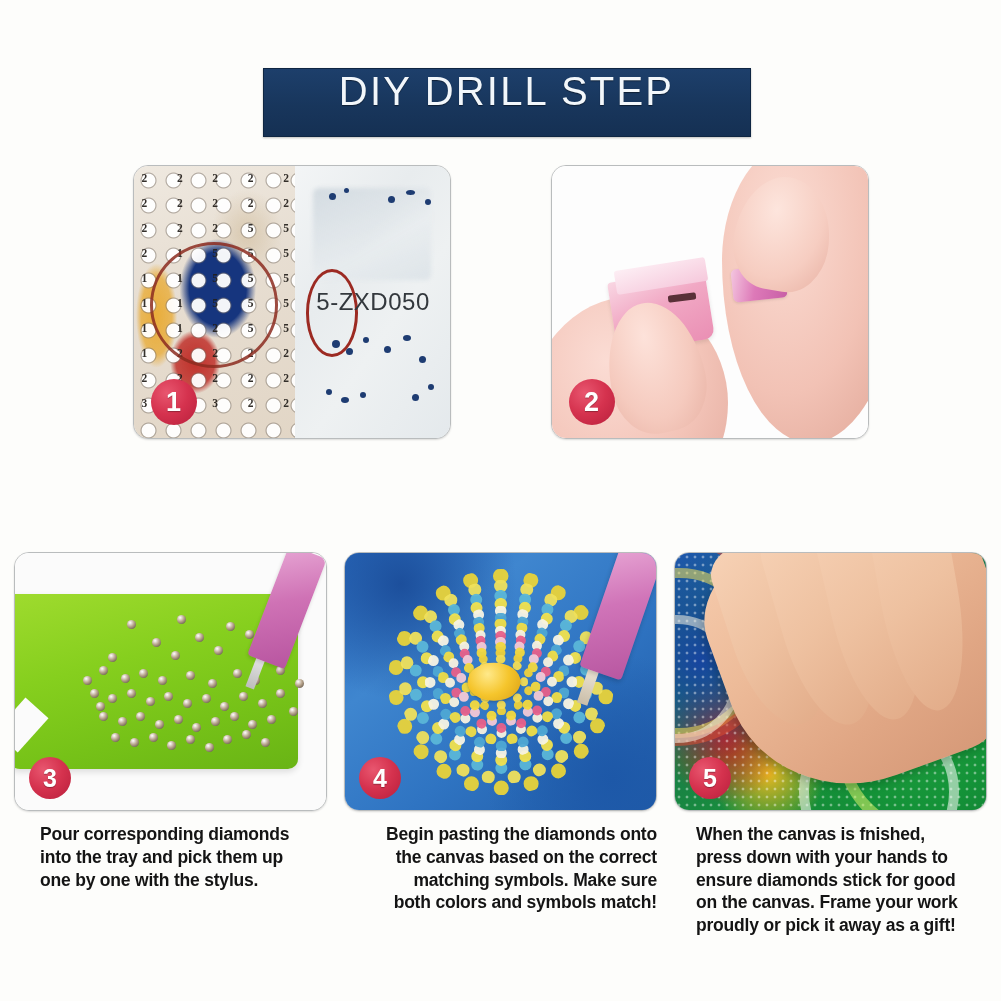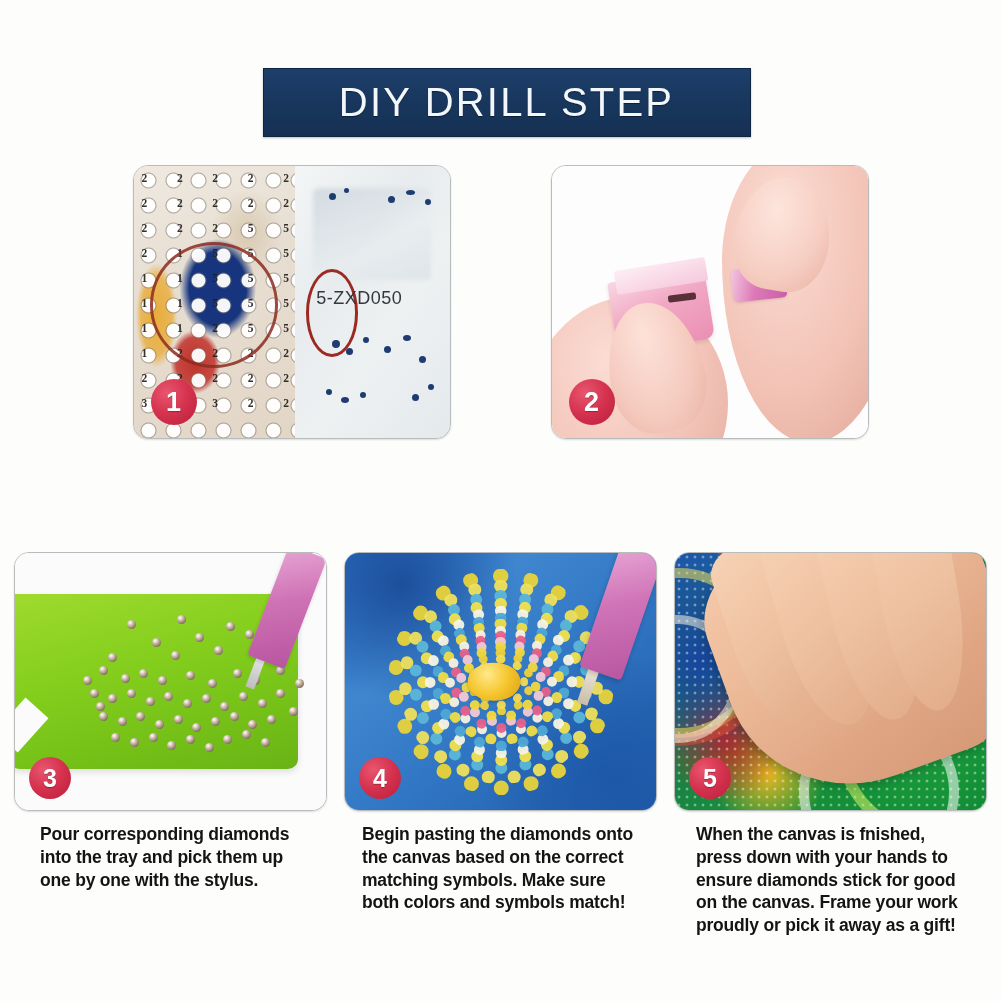--- a/index.html
+++ b/index.html
@@ -22,21 +22,21 @@
     width: 1001px;
     display: flex;
     justify-content: center;
   }
   .banner {
     width: 486px;
     height: 67px;
     background: linear-gradient(180deg, #1d3f6b 0%, #18365c 55%, #153053 100%);
     border: 1px solid #0f2642;
     display: flex;
-    align-items: center;
+    align-items: flex-start;
     justify-content: center;
     box-shadow: 0 1px 2px rgba(0,0,0,.25);
     margin-left: 12px;
   }
   .banner-title {
     color: #f2f7fb;
     font-size: 40px;
     font-weight: 400;
     letter-spacing: 2.2px;
     text-shadow: 0 1px 1px rgba(0,0,0,.45);
@@ -108,21 +108,21 @@
     line-height: 1.30;
     color: #141414;
     font-weight: bold;
     letter-spacing: -0.2px;
     font-family: "Liberation Sans", sans-serif;
     white-space: pre-line;
   }
   .cap-indent-1 { padding-left: 40px; }
   .cap-indent-2 { padding-left: 18px; }
   .cap-indent-3 { padding-left: 26px; }
-  .cap-indent-4 { padding-left: 18px; }
+  .cap-indent-4 { padding-left: 18px; text-align: right; }
   .cap-indent-5 { padding-left: 22px; }
 
   
   .p1-canvas {
     position: absolute;
     left: 0; top: 0; bottom: 0;
     width: 51%;
     background:
       radial-gradient(ellipse 34% 26% at 52% 45%, #16357e 0%, #16357e 52%, rgba(22,53,126,0) 70%),
       radial-gradient(ellipse 20% 15% at 38% 72%, #c0312b 0%, rgba(192,49,43,.85) 60%, rgba(192,49,43,0) 78%),
@@ -167,21 +167,21 @@
     position: absolute;
     left: 12%; top: 8%;
     width: 76%; height: 34%;
     background: linear-gradient(150deg, rgba(188,200,210,.55), rgba(228,235,240,.2) 60%, rgba(196,208,218,.4));
     filter: blur(2px);
     border-radius: 6px;
   }
   .p1-label {
     position: absolute;
     left: 14%; top: 45%;
-    font-size: 18px;
+    font-size: 24px;
     color: #33383d;
     letter-spacing: .5px;
     font-family: "Liberation Sans", sans-serif;
   }
   .p1-labelcircle {
     position: absolute;
     left: 7%; top: 38%;
     width: 30%; height: 30%;
     border: 3px solid #9c2a22;
     border-radius: 50%;

